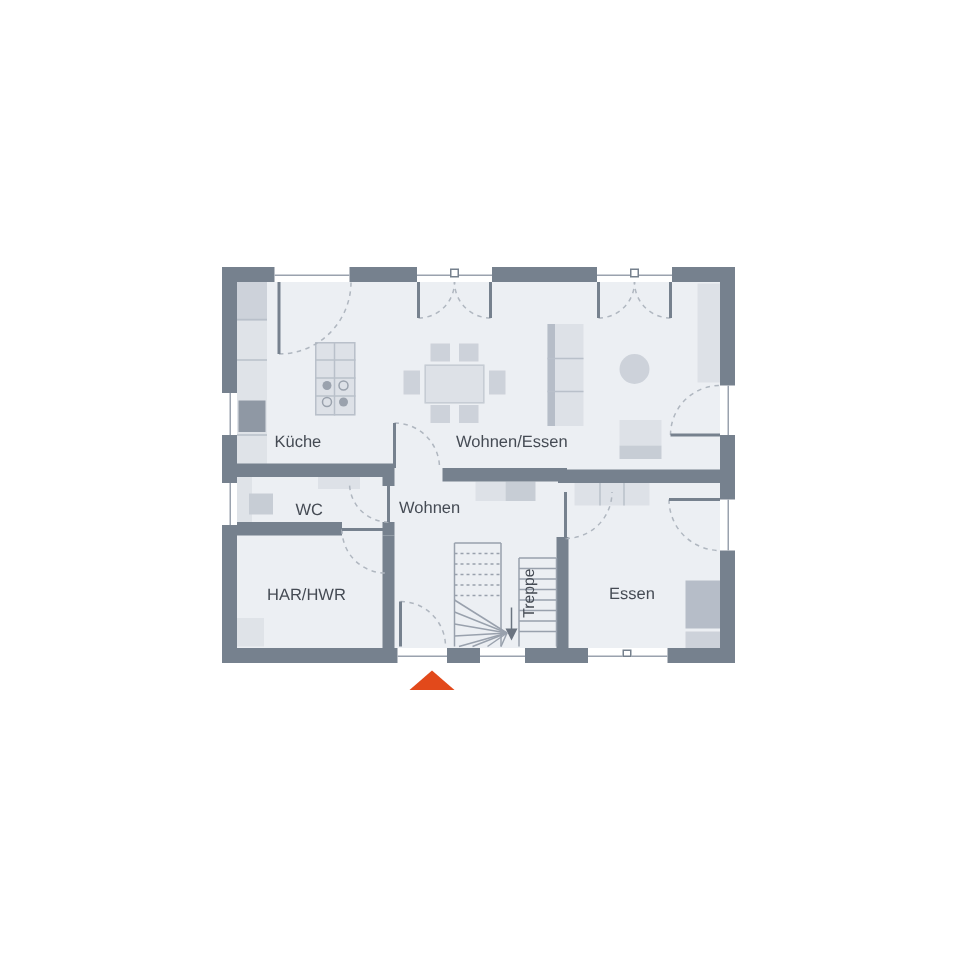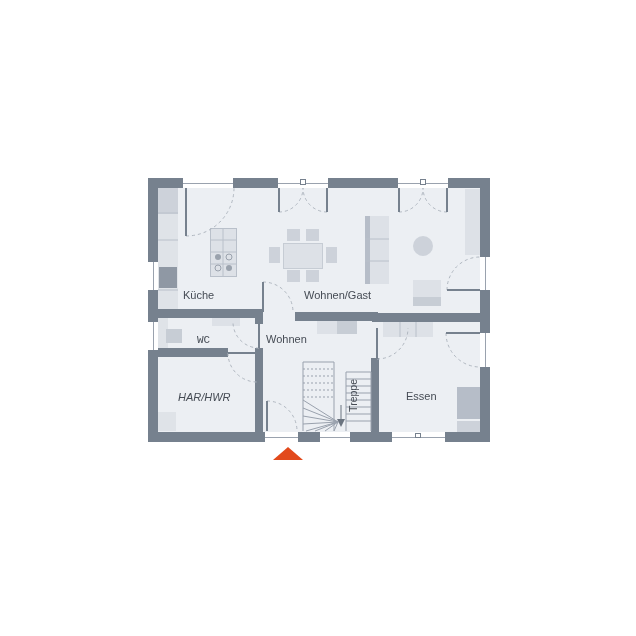--- a/index.html
+++ b/index.html
@@ -186,22 +186,22 @@
     </g>
     <g>
       <circle cx="218" cy="257" r="3" fill="#9aa2ad"></circle>
       <circle cx="229" cy="257" r="3" fill="none" stroke="#9aa2ad"></circle>
       <circle cx="218" cy="268" r="3" fill="none" stroke="#9aa2ad"></circle>
       <circle cx="229" cy="268" r="3" fill="#9aa2ad"></circle>
     </g>
   </svg>
 
   <div class="room-label" style="left:183px;top:289px;">Küche</div>
-  <div class="room-label" style="left:304px;top:289px;">Wohnen/Gast</div>
-  <div class="room-label" style="left:197px;top:334px;font-family:Liberation Mono, monospace;">WC</div>
+  <div class="room-label" style="left:304px;top:289px;">Wohnen/Essen</div>
+  <div class="room-label" style="left:197px;top:334px;">WC</div>
   <div class="room-label" style="left:266px;top:333px;">Wohnen</div>
-  <div class="room-label" style="left:178px;top:391px;font-style:italic;">HAR/HWR</div>
+  <div class="room-label" style="left:178px;top:391px;">HAR/HWR</div>
   <div class="room-label vert" style="left:347px;top:379px;">Treppe</div>
   <div class="room-label" style="left:406px;top:390px;">Essen</div>
 
   <div class="entrance-tri"></div>
 
 </div>
 
 </body></html>

